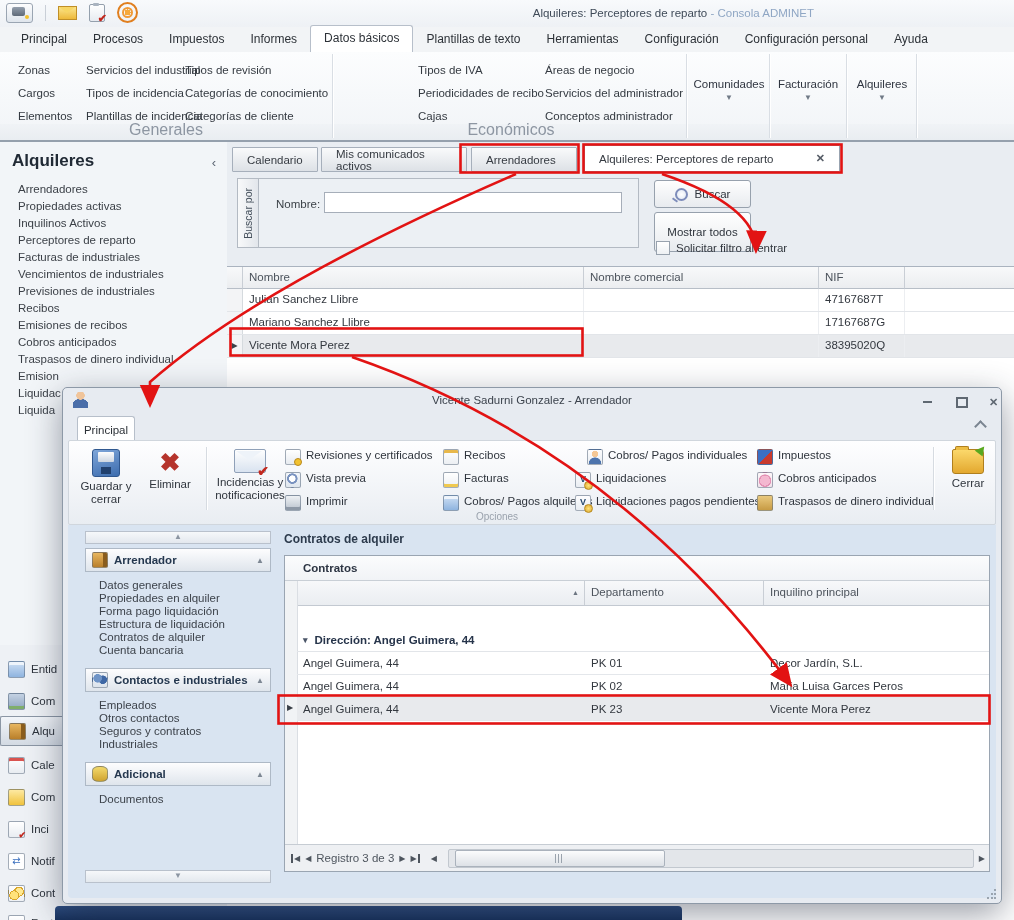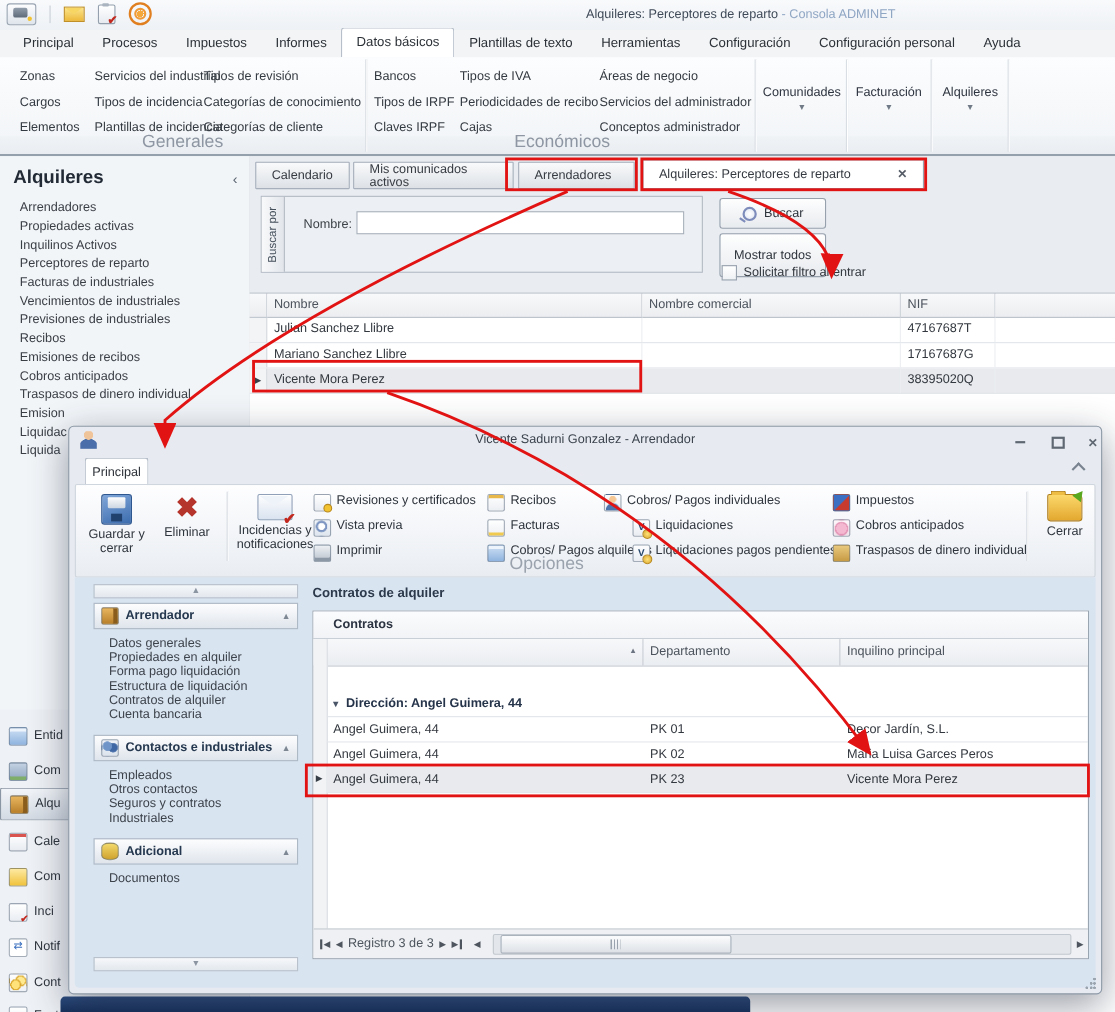--- a/index.html
+++ b/index.html
@@ -91,21 +91,21 @@
      background:radial-gradient(circle at 50% 22%,#f0c49a 0 4px,transparent 4.5px),radial-gradient(circle at 50% 100%,#4a6ea9 0 9px,transparent 9.5px)}
   .wbtn{position:absolute;top:7px;width:17px;height:14px;display:flex;align-items:center;justify-content:center;color:#5f6872}
   .w-min i{display:block;width:9px;height:0;border-bottom:2px solid #5f6872}
   .w-max i{display:block;width:8px;height:7px;border:2px solid #5f6872}
   .w-cls{font-size:11px;font-weight:bold}
   #mtab{position:absolute;left:14px;top:28px;width:56px;height:25px;background:#fff;border:1px solid #b7bfca;border-bottom:none;
         border-radius:3px 3px 0 0;display:flex;align-items:center;justify-content:center;color:#2c3137}
   .chev{position:absolute;right:16px;top:34px;width:7px;height:7px;border-top:2px solid #7a8490;border-right:2px solid #7a8490;transform:rotate(-45deg)}
   #mribbon{position:absolute;left:5px;right:5px;top:52px;height:85px;background:linear-gradient(#fefeff,#e9edf2);
            border:1px solid #d0d6dd;border-radius:2px;box-sizing:border-box}
-  #mribcap{position:absolute;left:0;right:70px;bottom:2px;text-align:center;color:#9aa2ad;font-size:16px}
+  #mribcap{position:absolute;left:0;right:70px;bottom:2px;text-align:center;color:#9aa2ad;font-size:10px}
   .bb{position:absolute;top:5px;height:72px;display:flex;flex-direction:column;align-items:center;padding-top:3px;gap:3px;
       color:#2f353d;text-align:center;line-height:13px;box-sizing:border-box}
   .bsep{position:absolute;top:6px;bottom:14px;width:1px;background:#d6dbe1;border-right:1px solid #fff}
   .si{position:absolute;height:20px;display:flex;gap:5px;color:#2f353d;white-space:nowrap}
   .sic{width:14px;height:14px;border-radius:2px;border:1px solid rgba(90,105,125,.55);flex:none;position:relative}
   .v-note{background:linear-gradient(#fff,#e7ebf0)} .v-note::after{content:"";position:absolute;right:-2px;bottom:-2px;width:6px;height:6px;border-radius:50%;background:#f2c230;border:1px solid #b8891f}
   .v-mag{background:radial-gradient(circle at 45% 40%,#fff 0 3px,#7a93c0 3.5px 5px,transparent 5.5px),linear-gradient(#f2f5f9,#dfe6ee)}
   .v-print{background:linear-gradient(#eef1f4,#b9c2cd);box-shadow:inset 0 -3px 0 #8d98a6}
   .v-receipt{background:linear-gradient(#fff,#eceff3);box-shadow:inset 0 3px 0 #e8b84b}
   .v-invoice{background:linear-gradient(#fff,#eceff3);box-shadow:inset 0 -3px 0 #f0c94f}
@@ -203,25 +203,20 @@
       <div class="rlink">Tipos de incidencia</div>
       <div class="rlink">Plantillas de incidencia</div>
     </div>
     <div class="rcol" style="left:185px">
       <div class="rlink">Tipos de revisión</div>
       <div class="rlink">Categorías de conocimiento</div>
       <div class="rlink">Categorías de cliente</div>
     </div>
     <div class="rcap" style="left:0;width:332px">Generales</div>
     <div class="rsep" style="left:332px"></div>
-    <div class="rcol" style="left:340px">
-      <div class="rlink">Bancos</div>
-      <div class="rlink">Tipos de IRPF</div>
-      <div class="rlink">Claves IRPF</div>
-    </div>
     <div class="rcol" style="left:418px">
       <div class="rlink">Tipos de IVA</div>
       <div class="rlink">Periodicidades de recibo</div>
       <div class="rlink">Cajas</div>
     </div>
     <div class="rcol" style="left:545px">
       <div class="rlink">Áreas de negocio</div>
       <div class="rlink">Servicios del administrador</div>
       <div class="rlink">Conceptos administrador</div>
     </div>
@@ -411,21 +406,21 @@
           <span>Recibos</span>
         </div>
       <div class="si" style="left:374px;top:31px">
           <span class="sic v-invoice"></span>
           <span>Facturas</span>
         </div>
       <div class="si" style="left:374px;top:54px">
           <span class="sic v-calc"></span>
           <span>Cobros/ Pagos alquileres</span>
         </div>
-      <div class="si" style="left:480px;top:8px">
+      <div class="si" style="left:518px;top:8px">
           <span class="sic v-person"></span>
           <span>Cobros/ Pagos individuales</span>
         </div>
       <div class="si" style="left:506px;top:31px">
           <span class="sic v-liq">V</span>
           <span>Liquidaciones</span>
         </div>
       <div class="si" style="left:506px;top:54px">
           <span class="sic v-liq">V</span>
           <span>Liquidaciones pagos pendientes</span>

